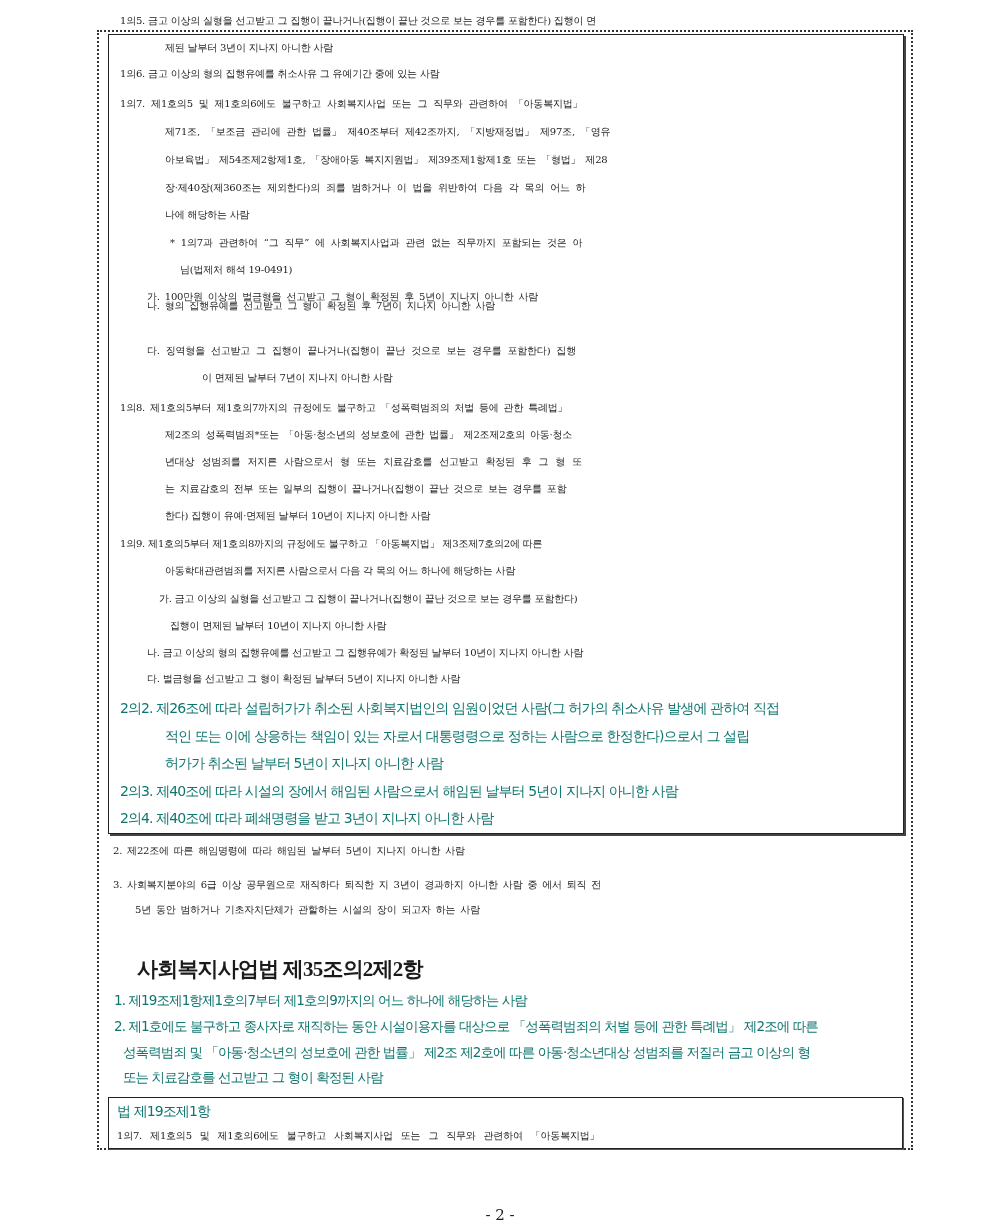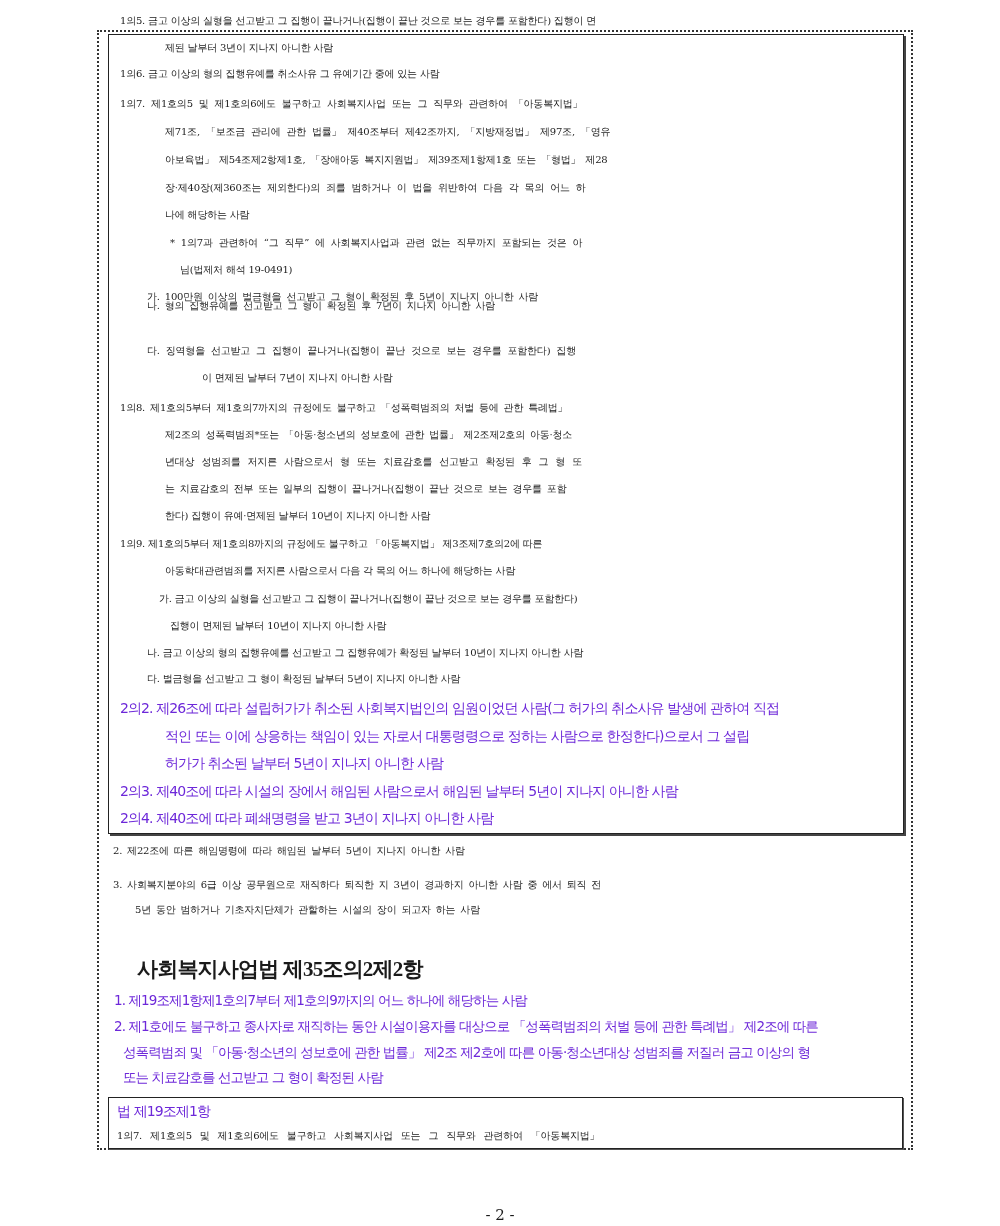--- a/index.html
+++ b/index.html
@@ -26,21 +26,21 @@
     }
     .heading {
       position: absolute; left: 105px; top: 955px;
       font-family: Liberation Serif, serif;
       font-weight: bold; font-size: 21px; letter-spacing: -0.8px;
       white-space: nowrap;
       margin-left: 32px;
     }
     .sans {
       font-family: "DejaVu Sans", "Liberation Sans", sans-serif;
-      font-size: 13.5px; letter-spacing: -0.9px; color: #6d28d9;
+      font-size: 13.5px; letter-spacing: -0.9px; color: #0f766e;
     }
     .lowerbox {
       position: absolute; left: 108px; top: 1097px; width: 795px; height: 52px;
       border: 1.5px solid #222;
       box-shadow: 1px 1px 0 0 #555;
       box-sizing: border-box;
     }
     .pagenum {
       position: absolute; left: 0; width: 1000px; top: 1206px;
       text-align: center; font-size: 15px; white-space: nowrap;

